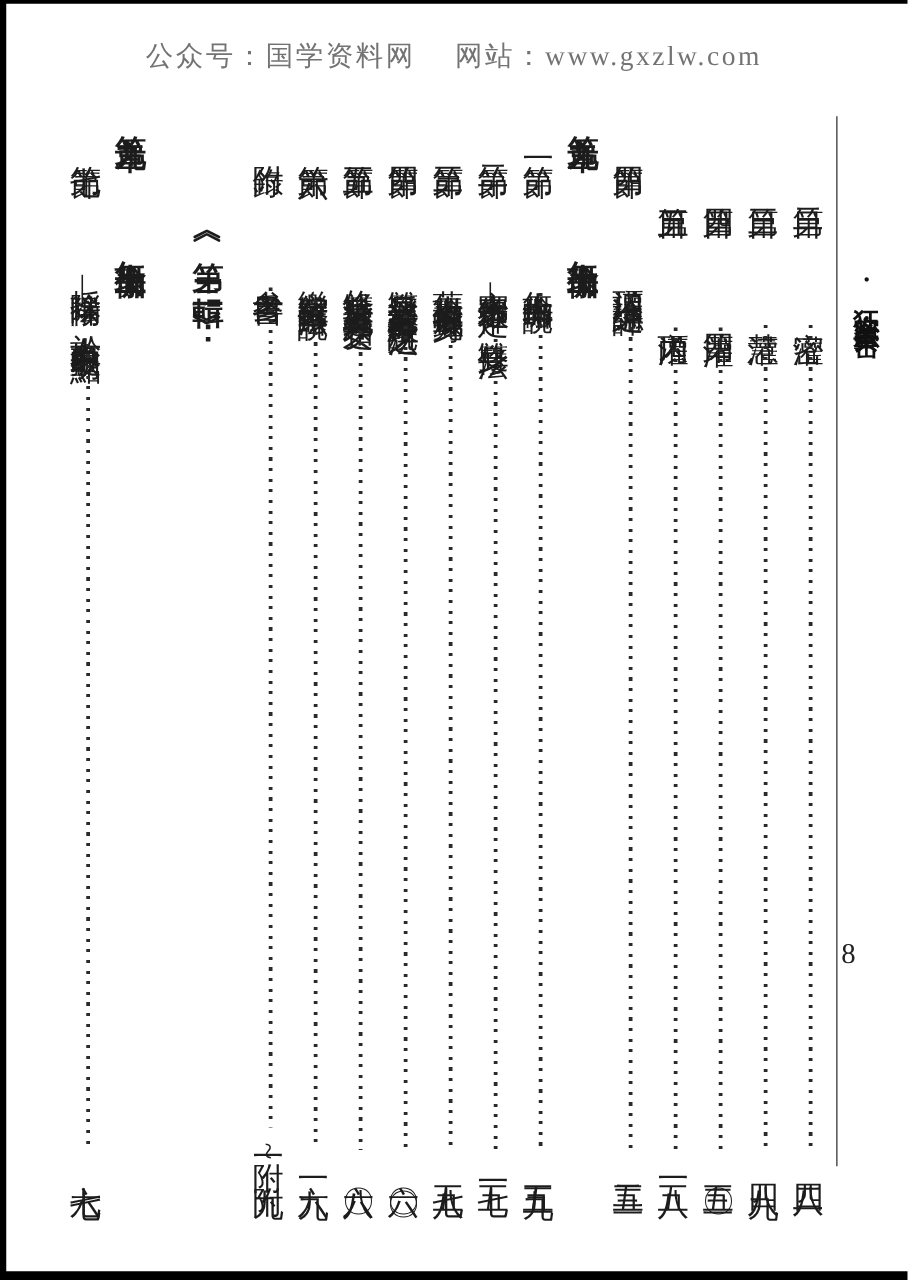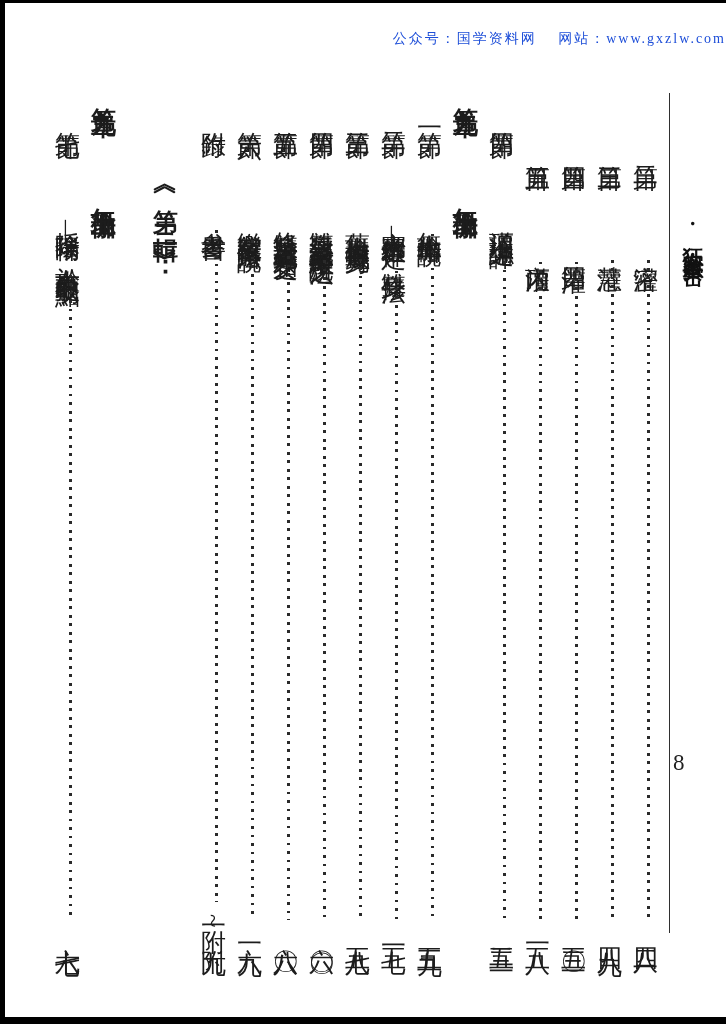--- a/index.html
+++ b/index.html
@@ -10,22 +10,22 @@
     color:#1c1c1c;
   }
   
   .edge{position:absolute;background:#000;}
   .edge-left{left:0;top:0;width:5px;height:1024px;}
   .edge-top{left:0;top:0;width:726px;height:3px;}
   .edge-bottom{left:0;bottom:0;width:726px;height:7px;}
 
   .header{
     position:absolute;top:30px;left:0;right:0;
-    text-align:right;font-size:14px;letter-spacing:2px;
-    color:#1d4ed8;white-space:pre;
+    text-align:center;font-size:22px;letter-spacing:2px;
+    color:#737373;white-space:pre;
   }
 
   
   .margin-rule{position:absolute;left:669px;top:93px;width:1px;height:840px;background:#2f2f2f;}
   .book-title{
     position:absolute;left:679px;top:220px;
     writing-mode:vertical-rl;text-orientation:mixed;
     font-weight:bold;font-size:21px;letter-spacing:4px;color:#111;
   }
   .folio{position:absolute;left:673px;top:750px;font-size:23px;color:#222;}

